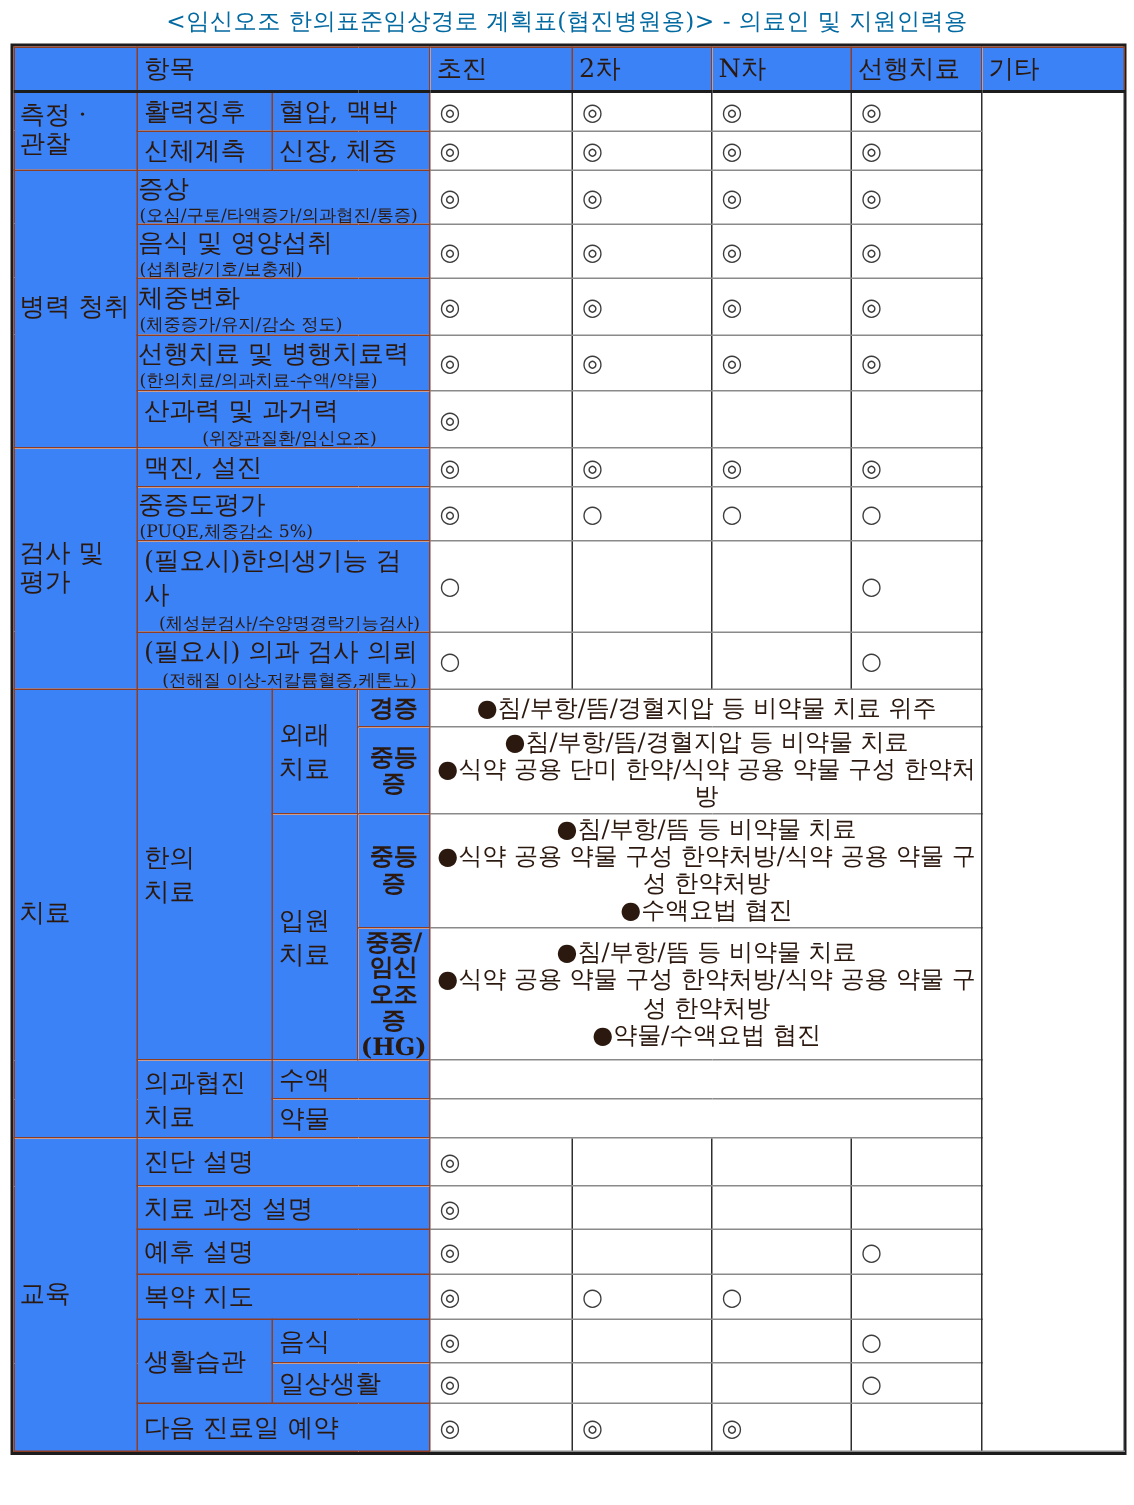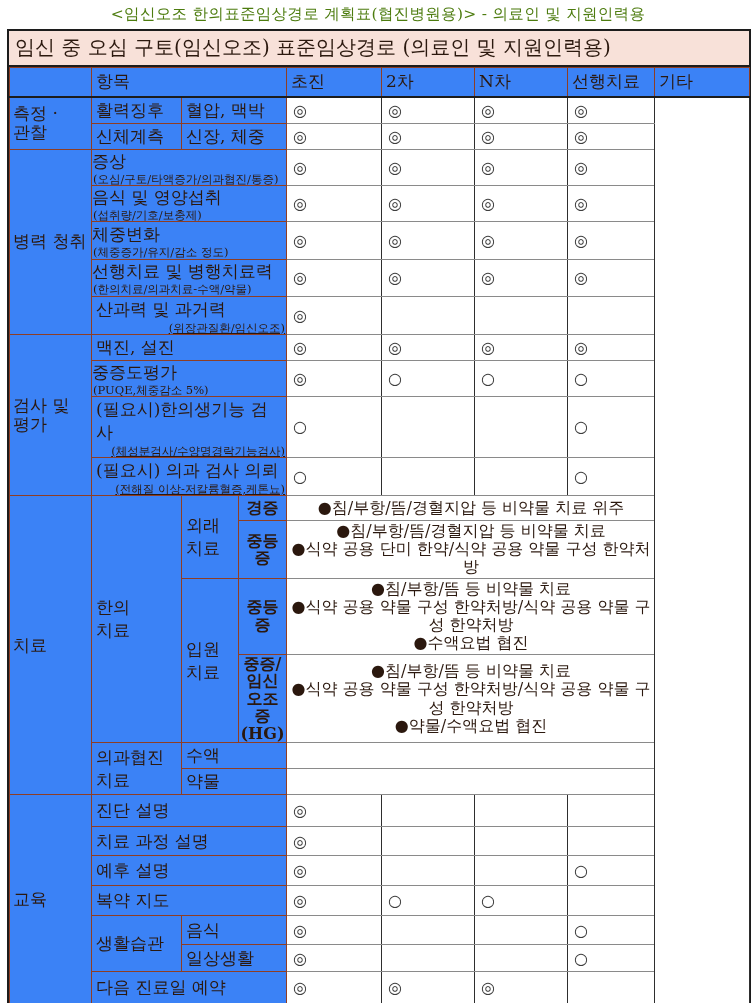--- a/index.html
+++ b/index.html
@@ -7,21 +7,21 @@
     width:756px; height:1003px;
     font-family:"DejaVu Serif","Liberation Serif",serif;
     color:#2b180e;
     position:relative;
   }
   .doc-title {
     text-align:center;
     font-size:15.5px;
     padding:4px 0 4px 0;
     letter-spacing:0.3px;
-    color:#4d7c0f;
+    color:#0369a1;
   }
   .frame {
     margin-left:7px;
     width:740px;
     border:2px solid #1c1c1c;
   }
   .banner {
     background:#f8e1d9;
     border-bottom:2px solid #1c1c1c;
     font-size:20px;
@@ -37,40 +37,39 @@
     font-size:17px; overflow:hidden;
     background:#ffffff;
   }
   td.o { background:#3b82f6; border-color:#8f3e24; }
   td.hd { border-bottom:2px solid #1c1c1c; }
   .lbl { padding:1px 2px 1px 4px; }
   .ctr { }
   .pre { white-space:pre-line; }
   .cat { padding-left:3px; white-space:pre-line; line-height:1.12;margin-top:30px; }
   .sub { font-size:11.5px; line-height:1.05; padding:0 1px; }
-  .sub.ind { padding-left:9px; text-align:right;text-decoration:underline; }
+  .sub.ind { padding-left:9px; text-align:center; }
   .mark {
     font-family:"DejaVu Sans","Liberation Sans",sans-serif;
     font-size:16px; color:#3d3d3d; padding-left:6px;
   }
   .sev { text-align:center; font-size:16px; line-height:1.1; padding:0;font-weight:bold; }
   .bullets {
     font-size:16px; line-height:1.14;
     padding:1px 2px 1px 3px;
     white-space:pre-line;
     text-align:center;
   }
 </style>
 </head>
 <body>
 
 <div class="doc-title">&lt;임신오조 한의표준임상경로 계획표(협진병원용)&gt; - 의료인 및 지원인력용</div>
 
 <div class="frame">
-  <div class="banner">임신 중 오심 구토(임신오조) 표준임상경로 (의료인 및 지원인력용)</div>
 
   <table>
     <colgroup>
       <col style="width:82px">
         <col style="width:90px">
         <col style="width:57px">
         <col style="width:48px">
       <col style="width:95px">
         <col style="width:93px">
         <col style="width:93px">

